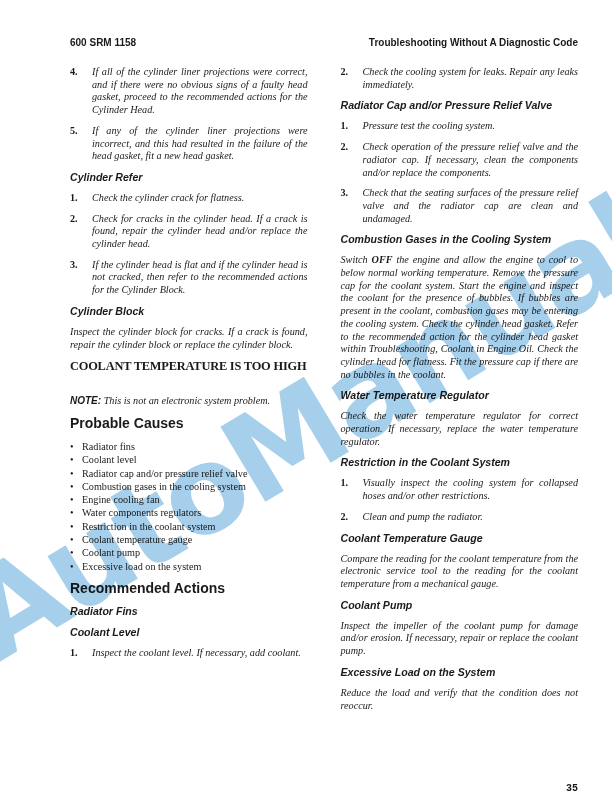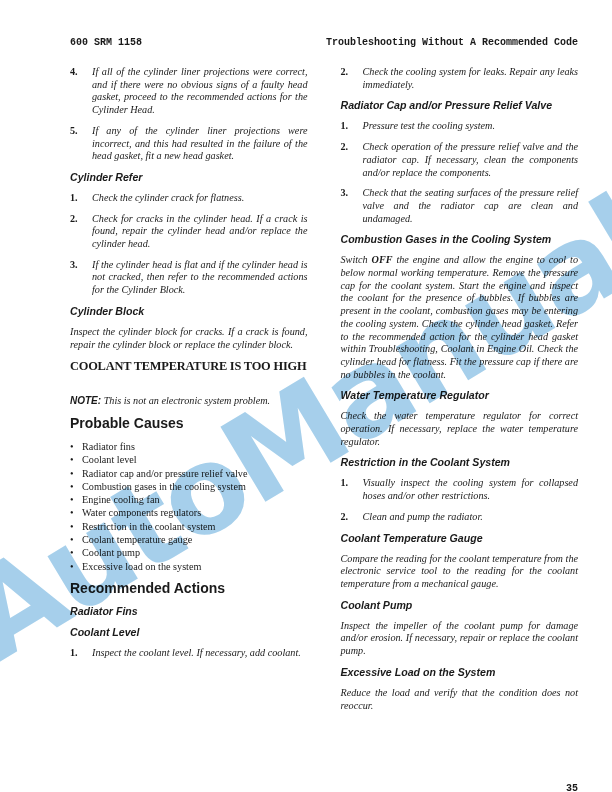--- a/index.html
+++ b/index.html
@@ -8,21 +8,21 @@
     width:612px;height:792px;
     background:#ffffff;
     overflow:hidden;
     font-family:"Liberation Serif", serif;
     color:#1a1a1a;
   }
   
   .hdr{
     position:absolute;top:37px;left:70px;right:34px;
     display:flex;justify-content:space-between;align-items:baseline;
-    font-family:Liberation Mono, monospace;
+    font-family:Liberation Sans, sans-serif;
     font-weight:bold;font-size:10px;letter-spacing:0;
   }
   
   .cols{
     position:absolute;top:66px;left:70px;right:34px;
     display:flex;gap:33px;
   }
   .col{flex:1 1 0;min-width:0;}
   .col p, .col .txt{
     font-size:10.2px;line-height:12.7px;text-align:justify;margin:0 0 8px;font-style:italic;
@@ -68,21 +68,21 @@
 </style>
 </head>
 <body>
 
 <div class="sheet">
 
   <div class="wm" style="color: rgb(77, 160, 215);">AutoManual</div>
 
   <header class="hdr">
     <span>600 SRM 1158</span>
-    <span>Troubleshooting Without A Recommended Code</span>
+    <span>Troubleshooting Without A Diagnostic Code</span>
   </header>
 
   <main class="cols">
     <section class="col" id="col-left">
         <div>
           <div class="oli">
             <span class="num">4.</span>
             <div class="txt">If all of the cylinder liner projections were correct, and if there were no obvious signs of a faulty head gasket, proceed to the recommended actions for the Cylinder Head.</div>
           </div>
           <div class="oli">

